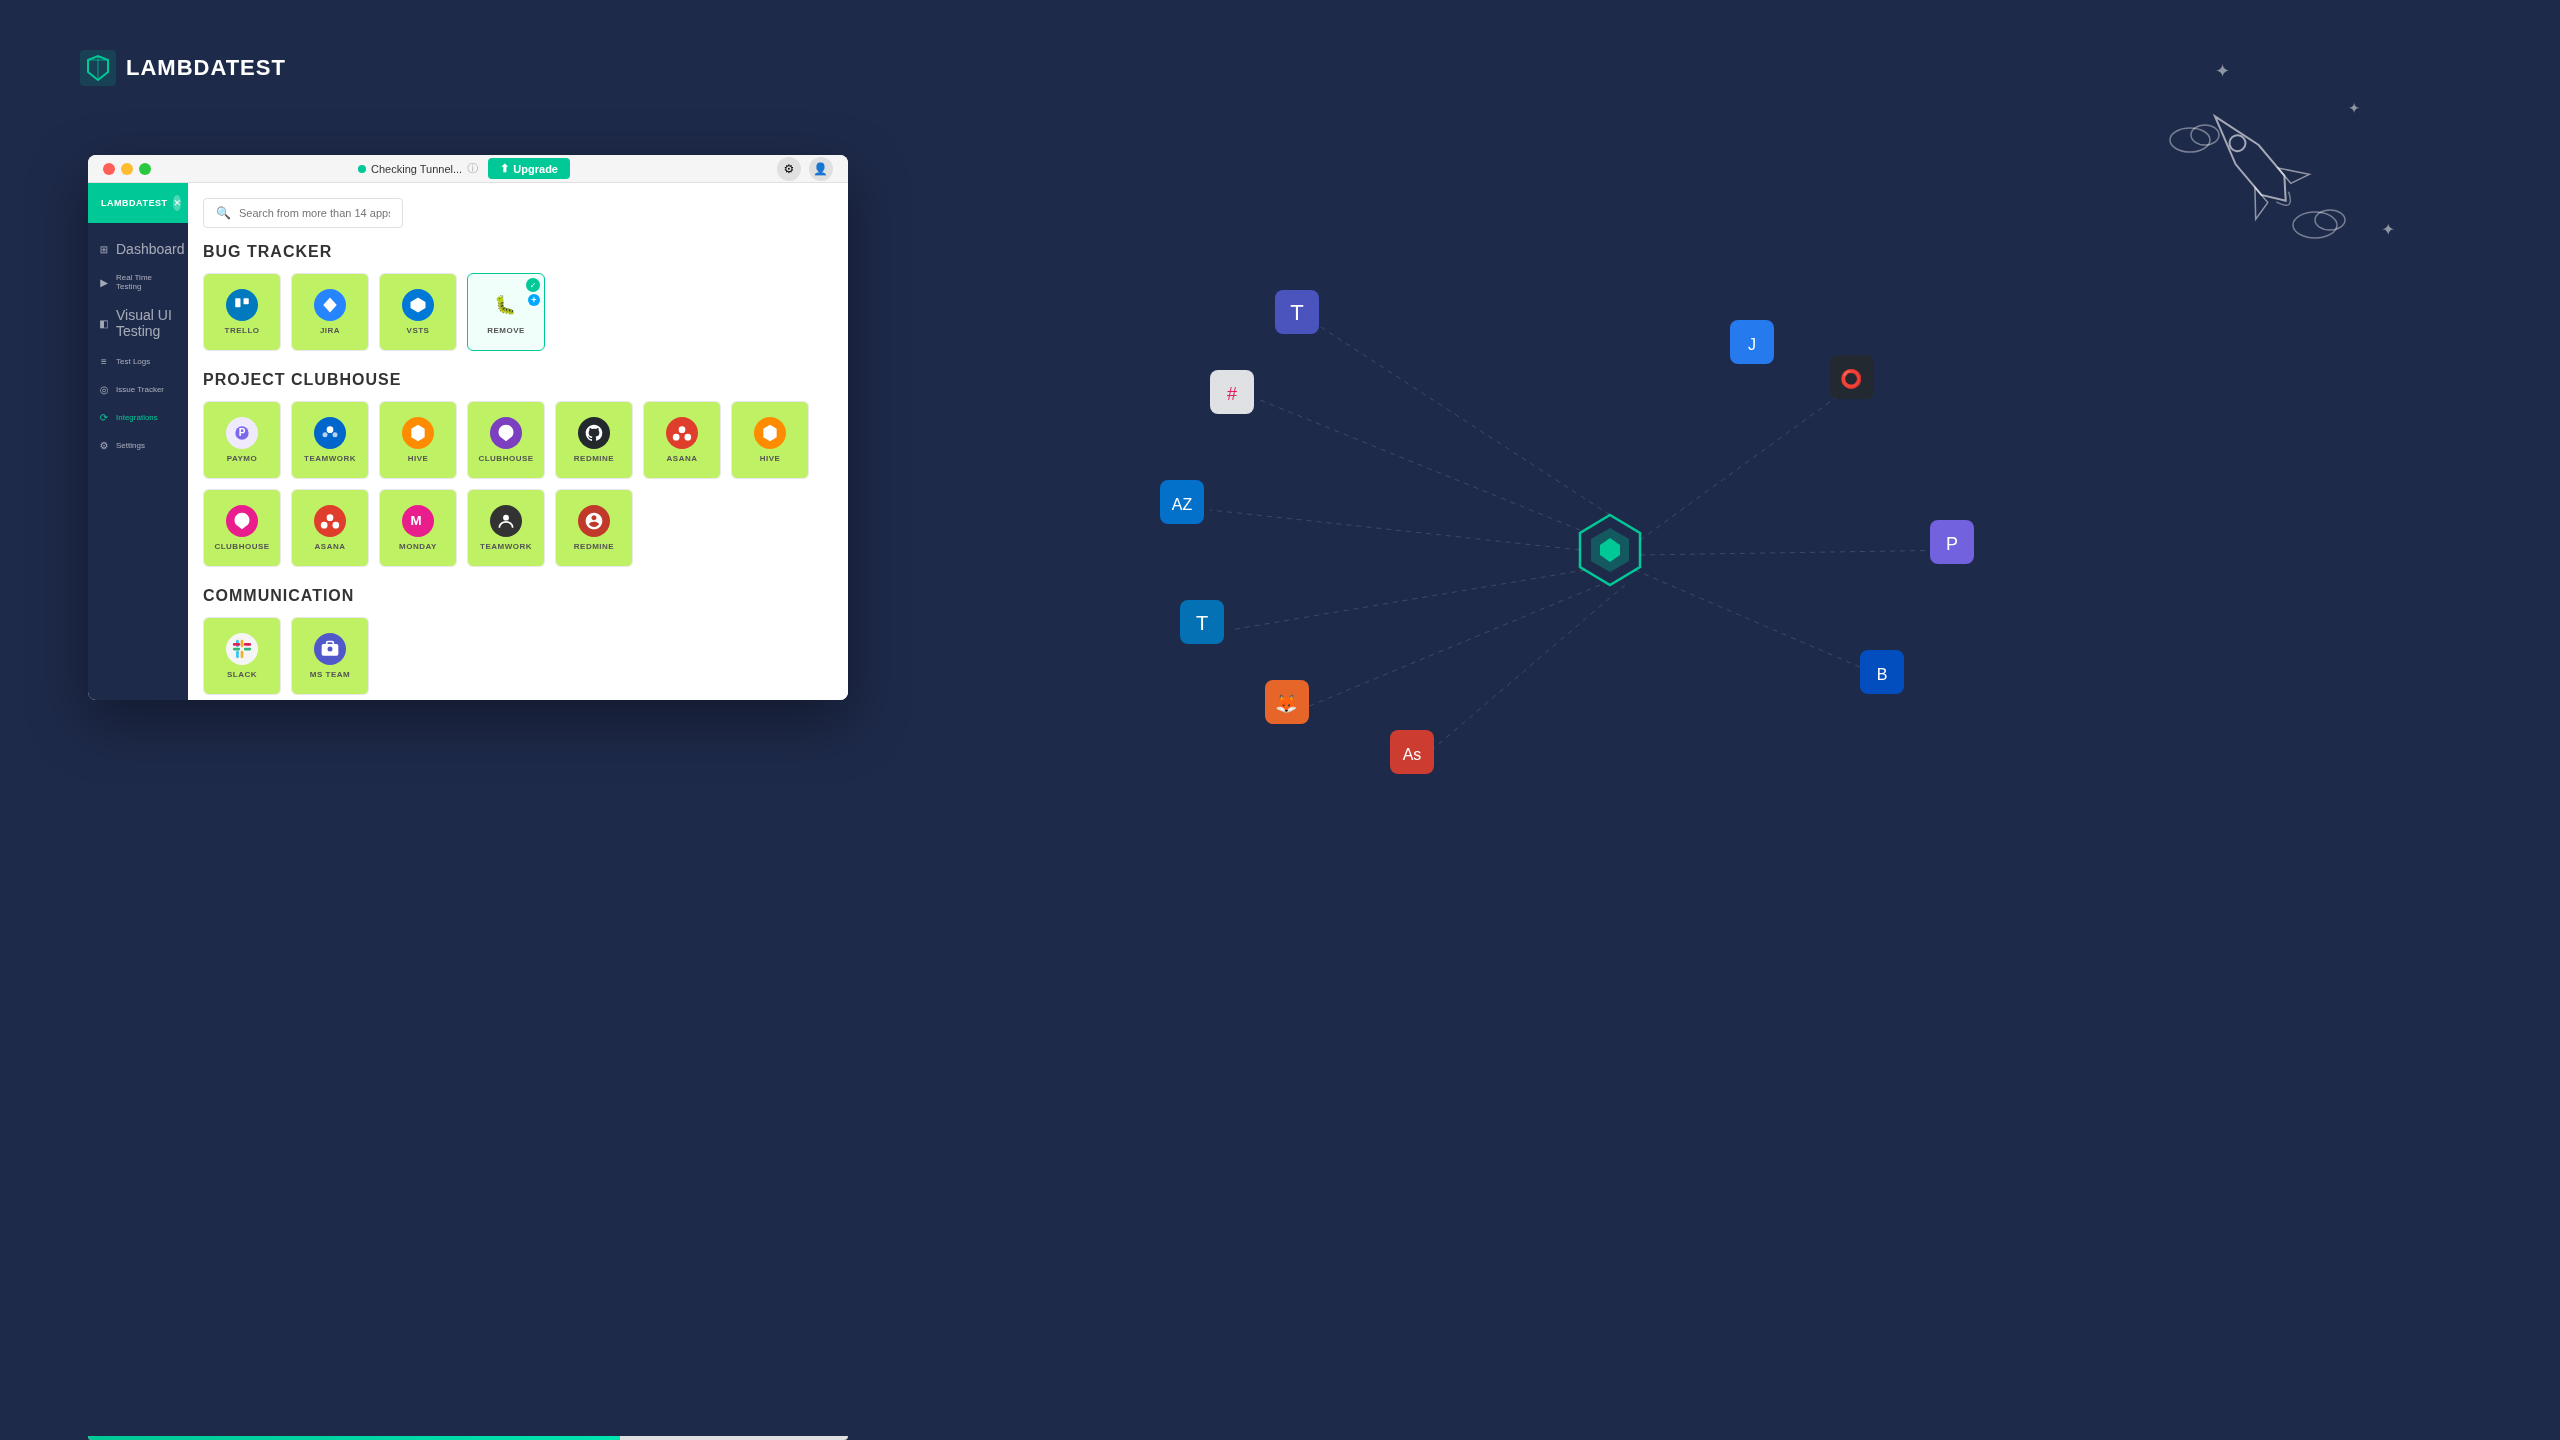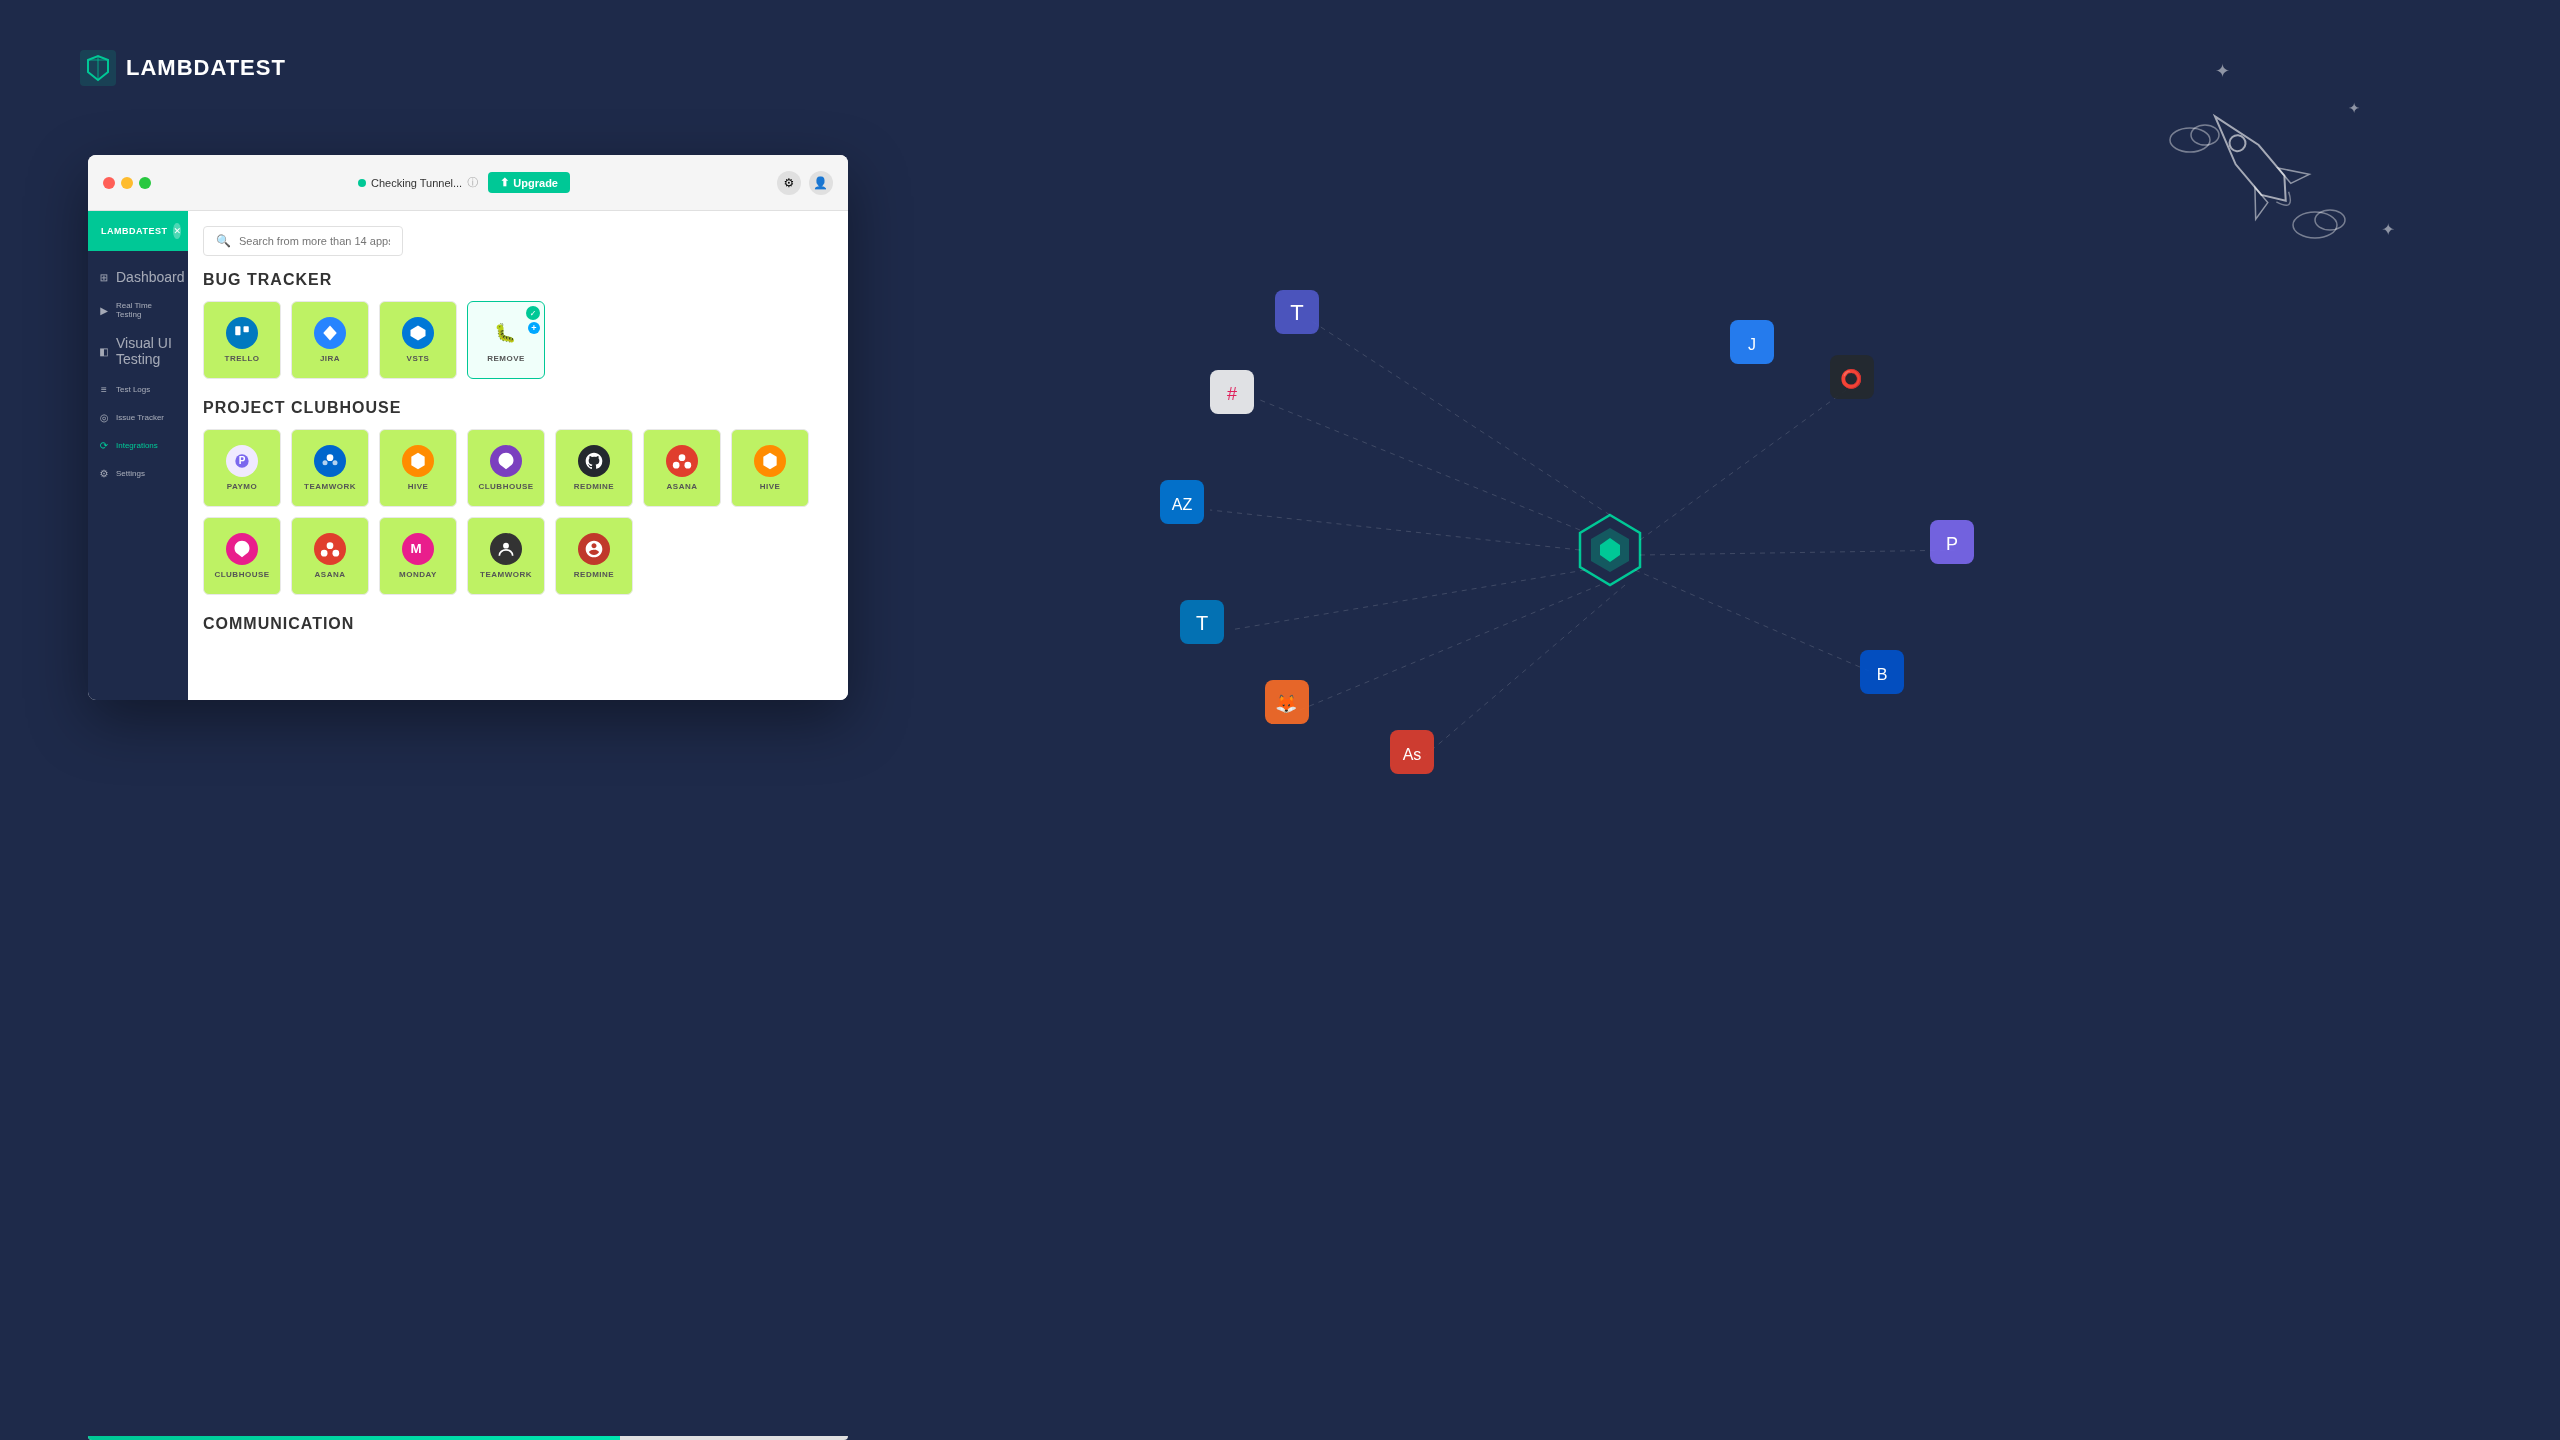--- a/index.html
+++ b/index.html
@@ -49,21 +49,21 @@
       background: white;
       border-radius: 8px;
       box-shadow: 0 20px 60px rgba(0,0,0,0.4);
       overflow: hidden;
       display: flex;
       flex-direction: column;
     }
 
     
     .browser-header {
-      height: 56px;
+      height: 28px;
       background: #f5f5f5;
       border-bottom: 1px solid #e0e0e0;
       display: flex;
       align-items: center;
       justify-content: space-between;
       padding: 0 15px;
       flex-shrink: 0;
     }
     .browser-controls {
       display: flex;
@@ -600,20 +600,48 @@
                 </svg>
             </div>
             <span class="card-label">REDMINE</span>
           </div>
 
         </div>
       </div>
 
       <div>
         <div class="section-title">COMMUNICATION</div>
+        <div class="integration-grid">
+
+          <div class="integration-card">
+            <div class="card-icon" style="background:#f5f5f5;">
+              <svg width="22" height="22" viewBox="0 0 24 24">
+                <rect x="5.5" y="2" width="3" height="8" rx="1.5" fill="#36C5F0"></rect>
+                <rect x="5.5" y="14" width="3" height="8" rx="1.5" fill="#36C5F0"></rect>
+                <rect x="2" y="10.5" width="8" height="3" rx="1.5" fill="#2EB67D"></rect>
+                <rect x="14" y="10.5" width="8" height="3" rx="1.5" fill="#2EB67D"></rect>
+                <rect x="10.5" y="2" width="3" height="8" rx="1.5" fill="#ECB22E"></rect>
+                <rect x="10.5" y="14" width="3" height="8" rx="1.5" fill="#ECB22E"></rect>
+                <rect x="2" y="5.5" width="8" height="3" rx="1.5" fill="#E01E5A"></rect>
+                <rect x="14" y="5.5" width="8" height="3" rx="1.5" fill="#E01E5A"></rect>
+              </svg>
+            </div>
+            <span class="card-label">SLACK</span>
+          </div>
+
+          <div class="integration-card">
+            <div class="card-icon" style="background:#5059C9;">
+              <svg width="20" height="20" viewBox="0 0 24 24" fill="white">
+                  <path d="M20 6h-3V4.5A2.5 2.5 0 0014.5 2h-5A2.5 2.5 0 007 4.5V6H4a2 2 0 00-2 2v10a2 2 0 002 2h16a2 2 0 002-2V8a2 2 0 00-2-2zM9 4.5A.5.5 0 019.5 4h5a.5.5 0 01.5.5V6H9V4.5zM12 15a3 3 0 110-6 3 3 0 010 6z"></path>
+                </svg>
+            </div>
+            <span class="card-label">MS TEAM</span>
+          </div>
+
+        </div>
       </div>
     </div>
   </div>
 </div>
 
 <div class="progress-bar">
   <div class="progress-fill" style="width:70%;"></div>
 </div>
 
 <svg style="position:absolute; top:200px; right:50px; width:1400px; height:700px; pointer-events:none;" viewBox="0 0 1400 700">

